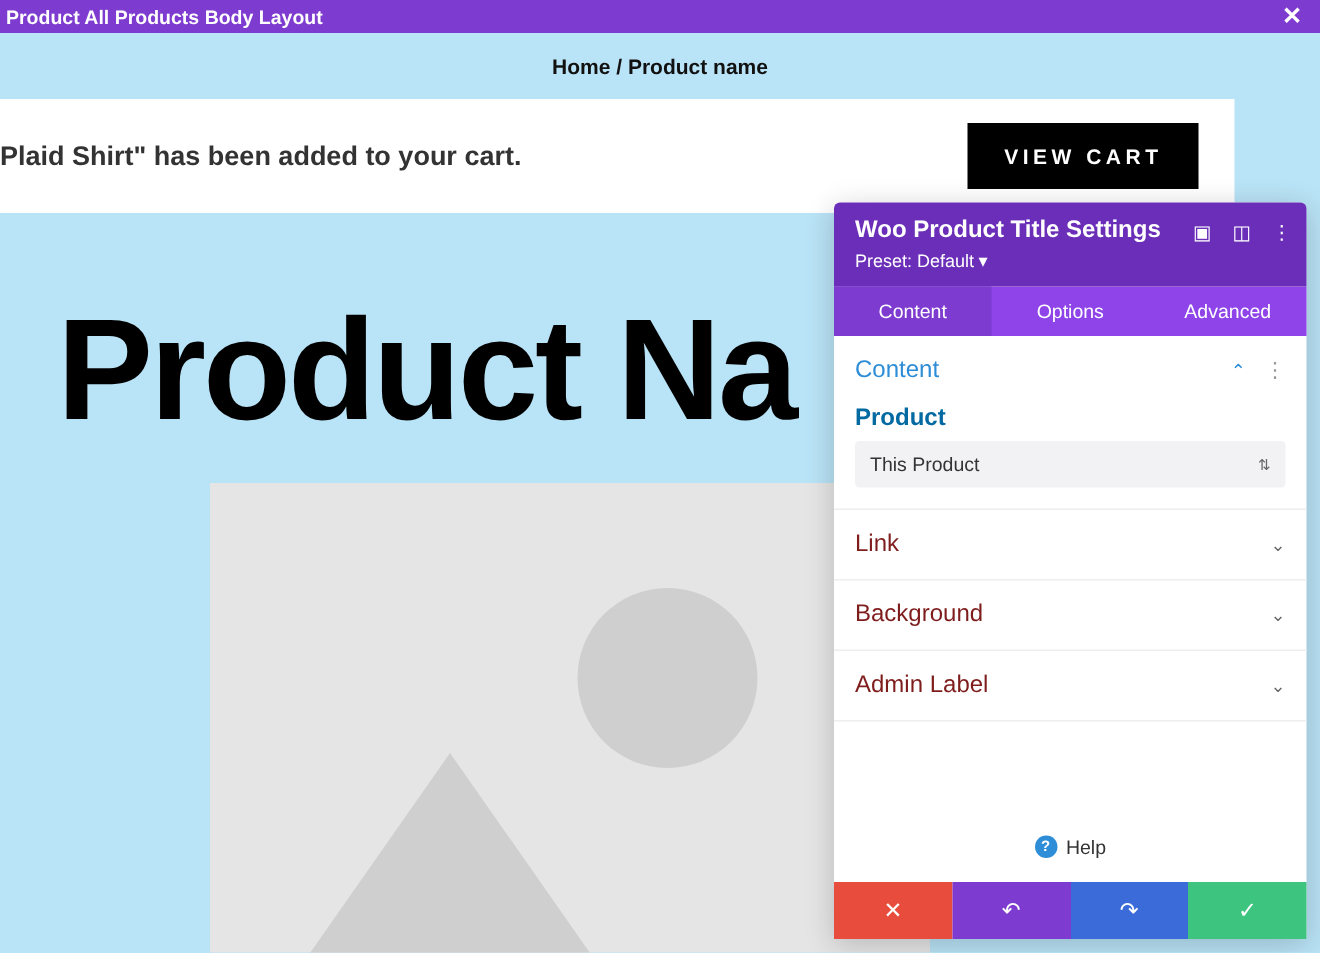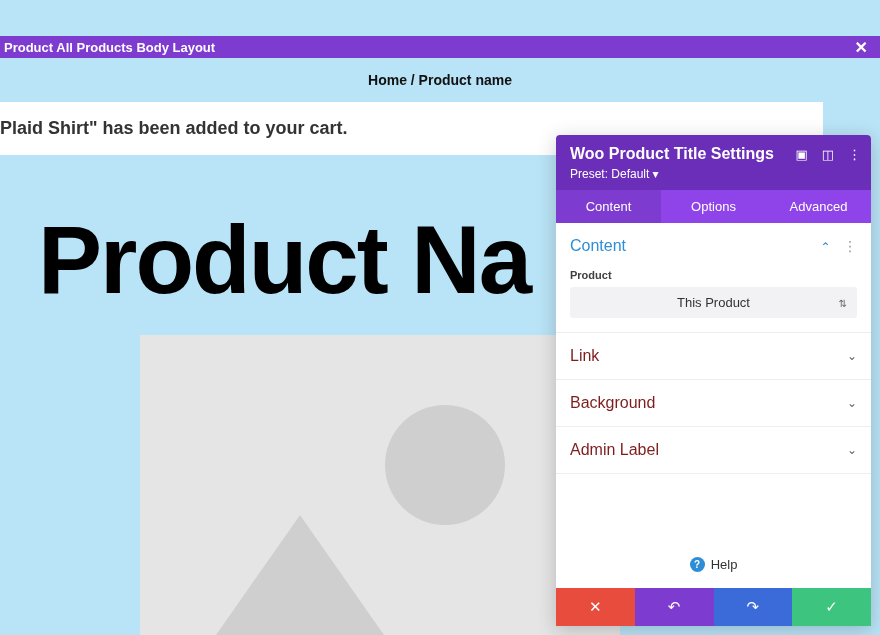--- a/index.html
+++ b/index.html
@@ -1,18 +1,18 @@
 <!DOCTYPE html>
 <html><head>
 <meta charset="utf-8">
 <style>
 * { margin: 0; padding: 0; box-sizing: border-box; font-family: -apple-system, BlinkMacSystemFont, "Segoe UI", sans-serif; }
 body { width: 880px; height: 635px; background: #b9e3f6; overflow: hidden; position: relative; }
 
-.top-bar { background: #7e3bd0; color: #fff; height: 22px; display: flex; align-items: center; justify-content: space-between; padding: 0 12px 0 4px; font-size: 13px; font-weight: 700; margin-top: 36px; }
+.top-bar { background: #7e3bd0; color: #fff; height: 22px; display: flex; align-items: center; justify-content: space-between; padding: 0 12px 0 4px; font-size: 13px; font-weight: 700; }
 .top-bar .close { cursor: pointer; font-size: 16px; }
 
 .breadcrumb { text-align: center; padding: 14px 0; font-size: 14px; font-weight: 700; color: #111; }
 .breadcrumb .home { }
 
 .notice { background: #fff; display: flex; align-items: center; justify-content: space-between; padding: 16px 24px 16px 0; margin-right: 57px; }
 .notice-text { font-size: 18px; font-weight: 600; color: #333; }
 .view-cart-btn { background: #000; color: #fff; border: none; padding: 14px 24px; font-size: 14px; font-weight: 700; letter-spacing: 3px; cursor: pointer; }
 
 .product-title { font-size: 96px; font-weight: 700; color: #000; padding: 50px 0 20px 38px; letter-spacing: -2px; white-space: nowrap; }
@@ -39,23 +39,23 @@
 
 .section { border-bottom: 1px solid #eee; }
 .section-header { display: flex; align-items: center; justify-content: space-between; padding: 14px 14px; cursor: pointer; }
 .section-title { font-size: 16px; color: #7f1d1d; }
 .section-title.active { color: #2d8dd6; }
 .section-chevron { color: #666; font-size: 12px; }
 .section-chevron.up { color: #2d8dd6; }
 .section-more { color: #999; font-size: 14px; margin-left: 8px; cursor: pointer; }
 
 .section-body { padding: 0 14px 14px; }
-.field-label { font-size: 11px; color: #404040; margin-bottom: 6px; font-weight: 600; }
+.field-label { font-size: 16px; color: #0369a1; margin-bottom: 6px; font-weight: 600; }
 .select { width: 100%; background: #f2f2f5; border: none; border-radius: 3px; padding: 8px 10px; font-size: 13px; color: #333; cursor: pointer; appearance: none; position: relative; }
-.select-wrap { position: relative; text-align: center; }
+.select-wrap { position: relative; }
 .select-caret { position: absolute; right: 10px; top: 50%; transform: translateY(-50%); font-size: 10px; color: #666; pointer-events: none; }
 
 .help-row { text-align: center; padding: 16px 0; font-size: 13px; color: #333; display: flex; align-items: center; justify-content: center; gap: 6px; margin-top: auto; }
 .help-icon { width: 15px; height: 15px; border-radius: 50%; background: #2d8dd6; color: #fff; display: inline-flex; align-items: center; justify-content: center; font-size: 10px; font-weight: 700; }
 
 .footer-btns { display: flex; height: 38px; }
 .footer-btn { flex: 1; border: none; cursor: pointer; color: #fff; font-size: 15px; display: flex; align-items: center; justify-content: center; }
 .btn-cancel { background: #e74c3c; }
 .btn-undo { background: #7e3bd0; }
 .btn-redo { background: #3a6bd8; }
@@ -68,20 +68,21 @@
   <span>Product All Products Body Layout</span>
   <span class="close">✕</span>
 </div>
 
 <div class="breadcrumb">
   <span class="home">Home</span><span> / </span><span>Product name</span>
 </div>
 
 <div class="notice">
   <span class="notice-text">Plaid Shirt" has been added to your cart.</span>
+  <button class="view-cart-btn">VIEW CART</button>
 </div>
 
 <div class="product-title">Product Na</div>
 
 <div class="placeholder-img">
   <div class="ph-circle"></div>
   <div class="ph-triangle"></div>
 </div>
 
 <div class="settings-panel">

